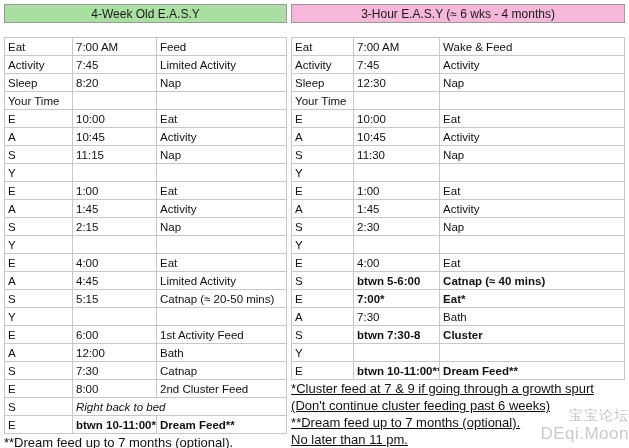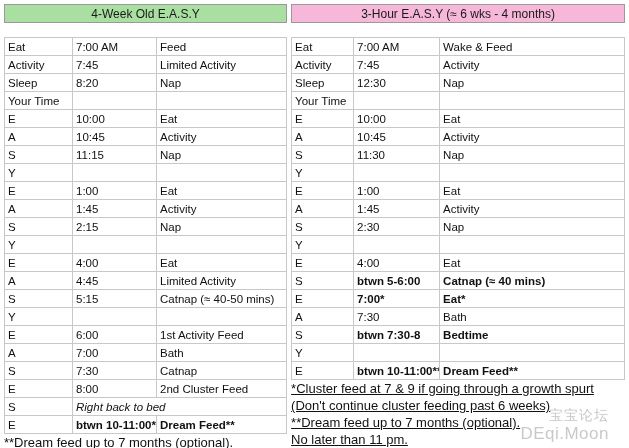--- a/index.html
+++ b/index.html
@@ -85,21 +85,21 @@
   .divider {
     position: absolute;
     left: 320px;
     top: 0;
     width: 1px;
     height: 448px;
     background: #ffffff;
   }
   .watermark {
     position: absolute;
-    right: 20px;
+    right: 0;
     bottom: 3px;
     text-align: right;
     pointer-events: none;
     user-select: none;
   }
   .wm-top {
     font-size: 14px;
     color: rgba(150,150,150,0.55);
     letter-spacing: 1px;
     line-height: 15px;
@@ -193,35 +193,35 @@
             <td>Eat</td>
           </tr>
           <tr>
             <td>A</td>
             <td>4:45</td>
             <td>Limited Activity</td>
           </tr>
           <tr>
             <td>S</td>
             <td>5:15</td>
-            <td>Catnap (≈ 40-50 mins)</td>
+            <td>Catnap (≈ 20-50 mins)</td>
           </tr>
           <tr>
             <td>Y</td>
             <td></td>
             <td></td>
           </tr>
           <tr>
             <td>E</td>
             <td>6:00</td>
             <td>1st Activity Feed</td>
           </tr>
           <tr>
             <td>A</td>
-            <td>7:00</td>
+            <td>12:00</td>
             <td>Bath</td>
           </tr>
           <tr>
             <td>S</td>
             <td>7:30</td>
             <td>Catnap</td>
           </tr>
           <tr>
             <td>E</td>
             <td>8:00</td>
@@ -331,21 +331,21 @@
             <td class="bold">Eat*</td>
           </tr>
           <tr>
             <td>A</td>
             <td>7:30</td>
             <td>Bath</td>
           </tr>
           <tr>
             <td>S</td>
             <td class="bold">btwn 7:30-8</td>
-            <td class="bold">Bedtime</td>
+            <td class="bold">Cluster</td>
           </tr>
           <tr>
             <td>Y</td>
             <td></td>
             <td></td>
           </tr>
           <tr>
             <td>E</td>
             <td class="bold">btwn 10-11:00**</td>
             <td class="bold">Dream Feed**</td>

